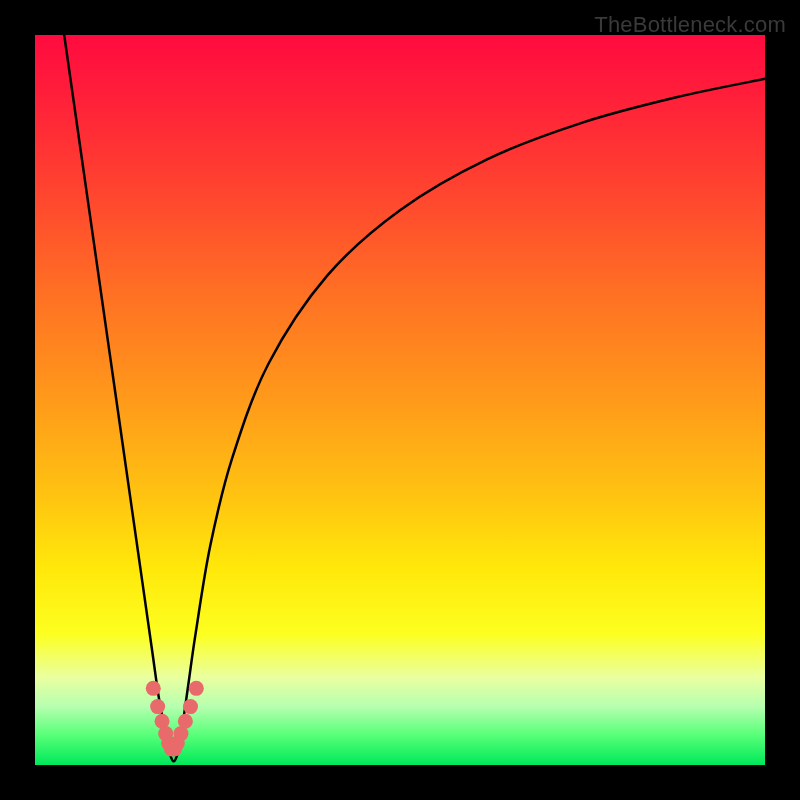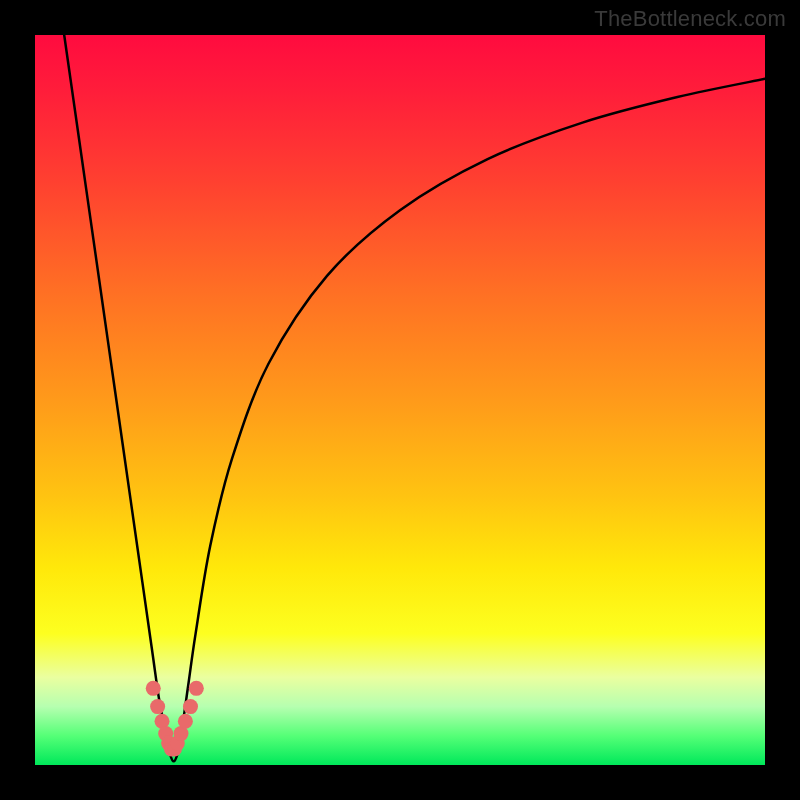--- a/index.html
+++ b/index.html
@@ -35,21 +35,21 @@
       #ffe80a 73%,
       #fdff20 82%,
       #eaffa0 88%,
       #b6ffb0 92%,
       #55ff77 96%,
       #00e85a 100%
     );
   }
   .watermark {
     position: absolute;
-    top: 6px;
+    top: 12px;
     right: 14px;
     color: #3a3a3a;
     font-size: 22px;
     font-weight: 500;
     letter-spacing: 0.2px;
     user-select: none;
   }
   svg.curve {
     position: absolute;
     left: 0;

